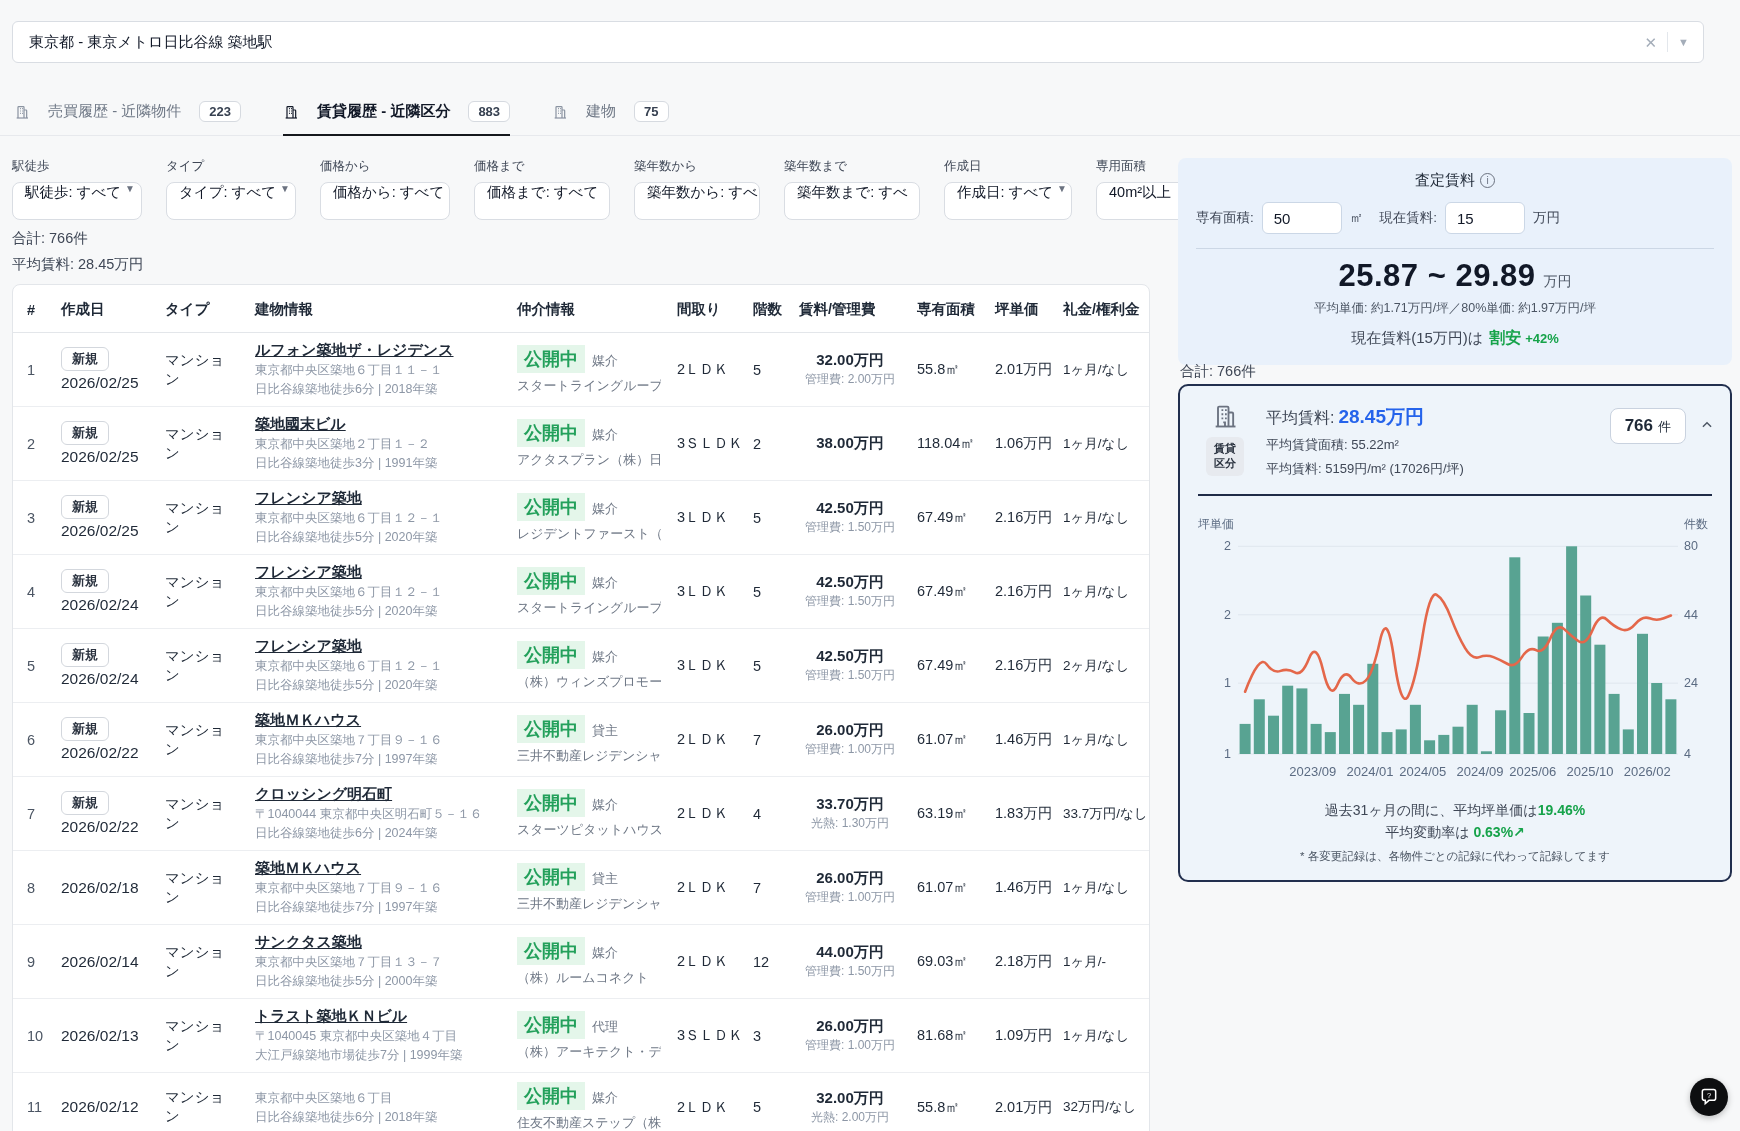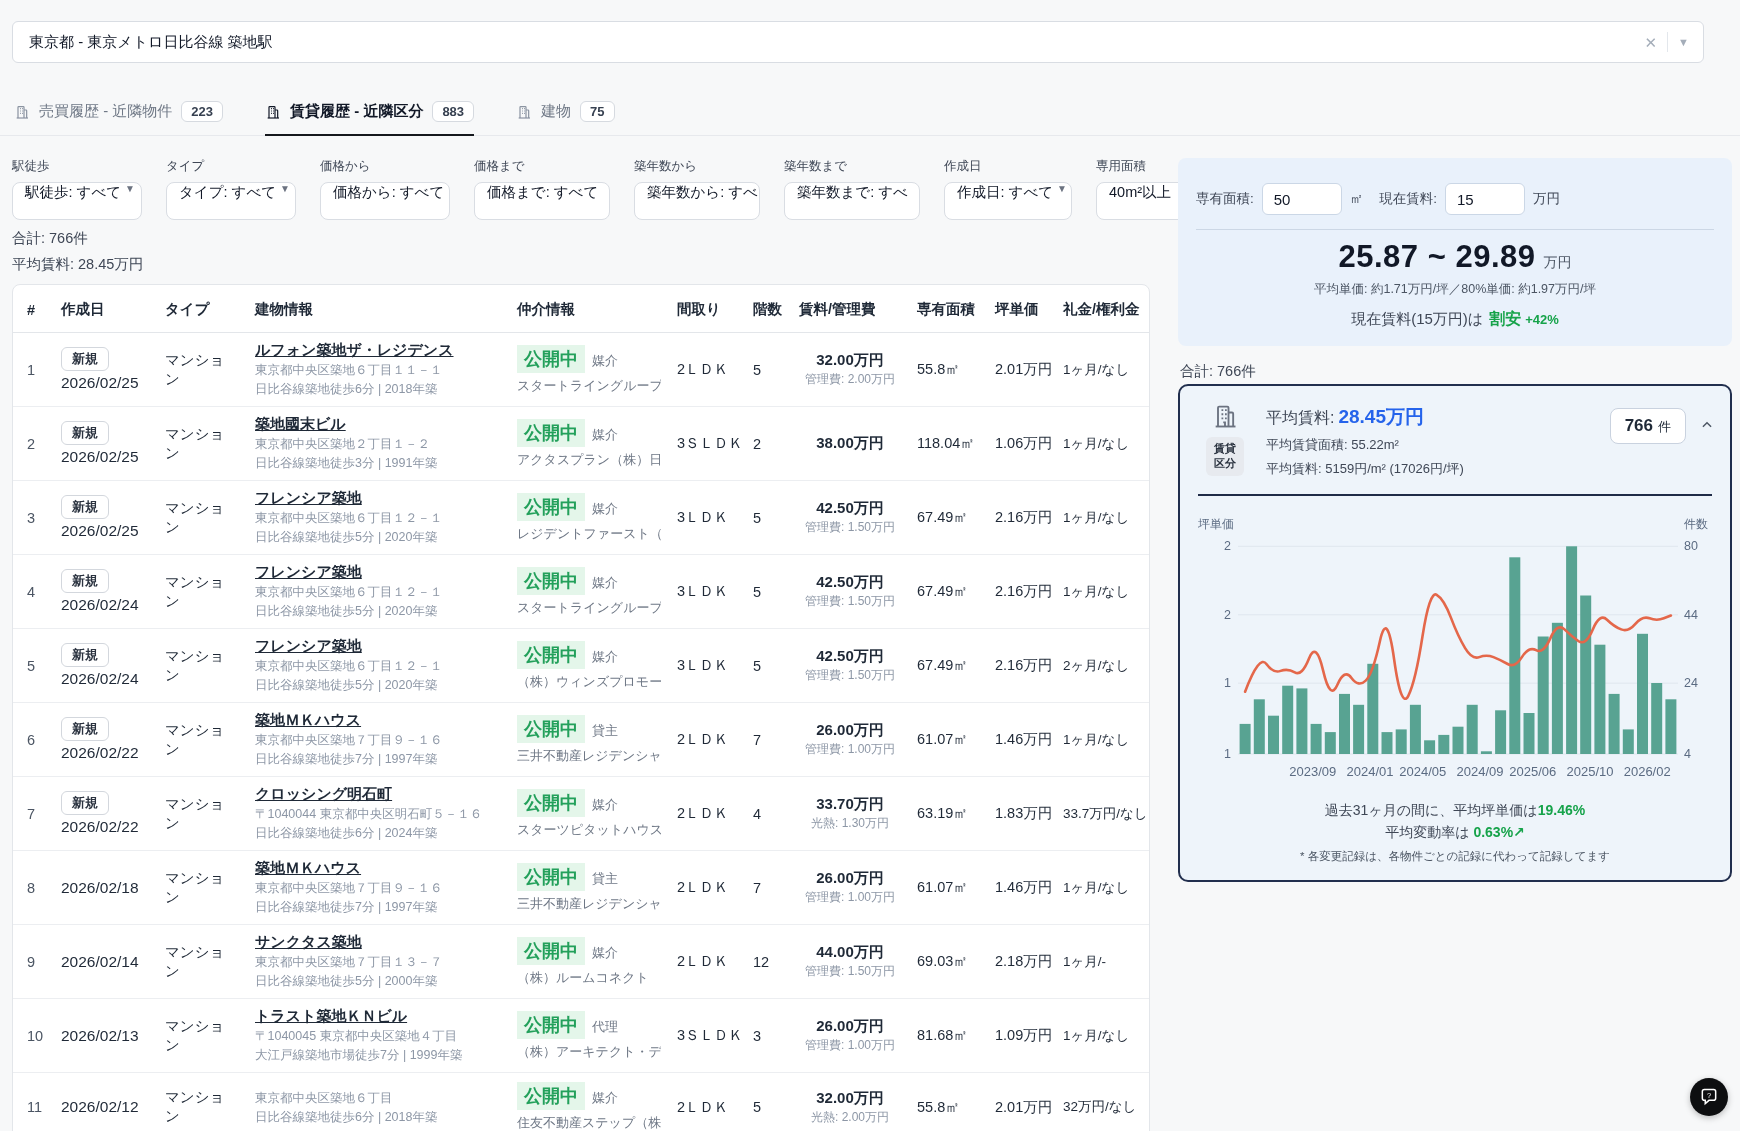--- a/index.html
+++ b/index.html
@@ -15,21 +15,21 @@
     background:#fff; border:1px solid #d9dde3; border-radius:6px; display:flex; align-items:center; }
   .search-input { flex:1; border:none; outline:none; background:transparent;
     font-size:15px; color:#111827; padding:0 16px; font-family:inherit; }
   .search-controls { display:flex; align-items:center; gap:10px; padding-right:14px; color:#a4adb9; }
   .clear-x { font-size:15px; cursor:pointer; line-height:1; }
   .vsep { width:1px; height:20px; background:#e3e7ec; }
   .chev-down { font-size:11px; color:#a4adb9; cursor:pointer; }
   
   .tabs { position:absolute; left:0; top:88px; width:1740px; height:48px;
     border-bottom:1px solid #e7e9ed; display:flex; gap:42px; padding-left:14px; }
-  .tab { display:flex; align-items:center; gap:9px; position:relative; cursor:pointer;
+  .tab { display:flex; align-items:center; gap:18px; position:relative; cursor:pointer;
     color:#6f7886; font-size:15px; }
   .tab.active { color:#111827; font-weight:bold; }
   .tab.active::after { content:""; position:absolute; left:0; right:0; bottom:-1px; height:2px; background:#15181d; }
   .tab-ic { display:flex; }
   .tab-count { border:1px solid #d6dae0; border-radius:6px; background:#fff; padding:2px 9px;
     font-size:13px; font-weight:bold; color:#374151; }
   
   .filters { position:absolute; left:12px; top:158px; display:flex; gap:24px; }
   .filter-label { display:block; font-size:12.5px; color:#3f4756; margin-bottom:7px; }
   .select { height:38px; background:#fff; border:1px solid #d9dde3; border-radius:8px;
@@ -524,20 +524,23 @@
           </td>
           <td class="nw">55.8㎡</td>
           <td class="nw">2.01万円</td>
           <td class="nw" style="font-size:13.5px">32万円/なし</td>
         </tr>
       </tbody>
   </table>
 </div>
 
 <div class="appraisal">
+  <div class="app-title">
+    <span>査定賃料</span><span class="info-ic">i</span>
+  </div>
   <div class="app-inputs">
     <span>専有面積:</span>
     <input class="num-input" value="50" style="">
     <span class="unit-after">㎡</span>
     <span>現在賃料:</span>
     <input class="num-input" value="15" style="">
     <span>万円</span>
   </div>
   <div class="app-div"></div>
   <div class="app-range">

